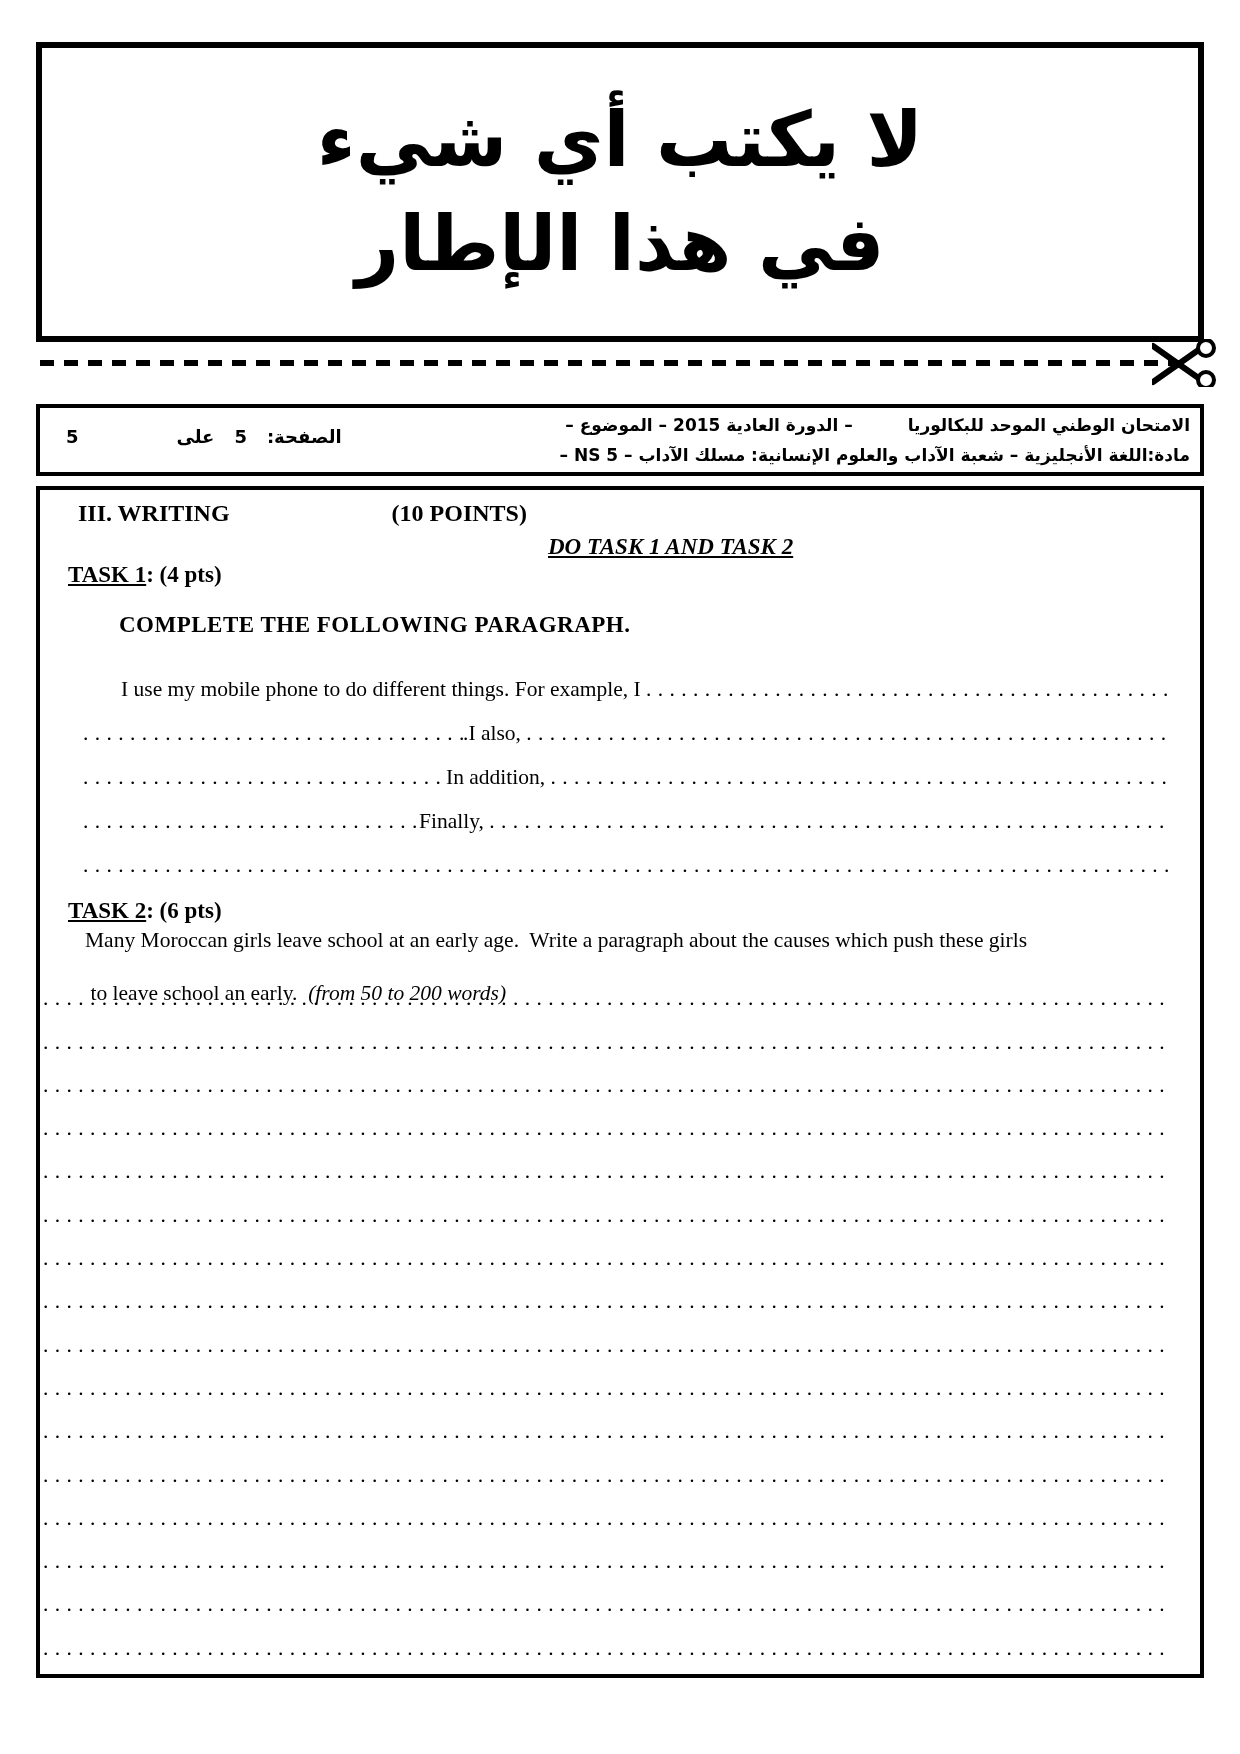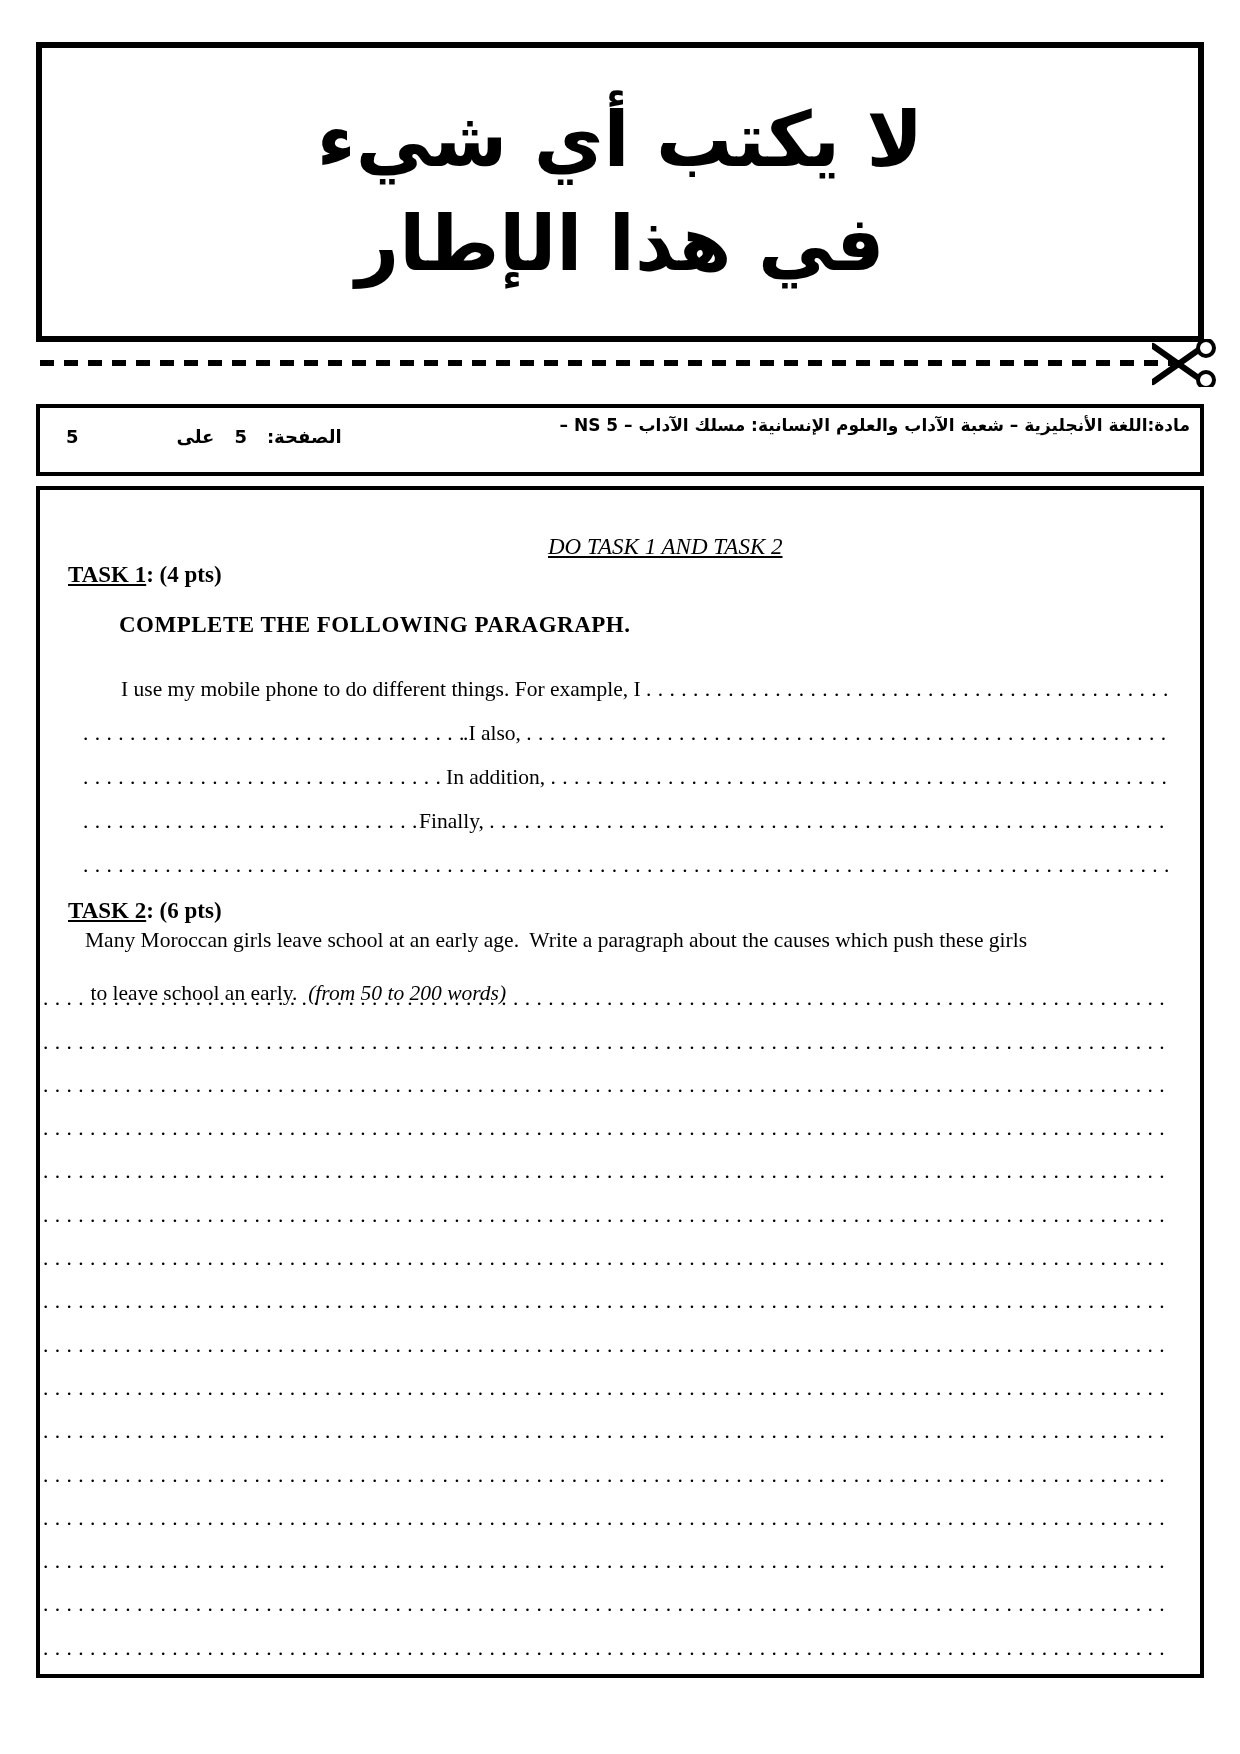--- a/index.html
+++ b/index.html
@@ -45,21 +45,21 @@
   }
   .page-info .of-word{margin-left:78px;}
   
   .content-box{
     position:absolute;left:36px;top:486px;width:1168px;height:1192px;
     border:4px solid #000;box-sizing:border-box;
   }
   .row-writing{position:absolute;top:10px;left:38px;font-size:24px;font-weight:bold;white-space:nowrap;}
   .row-writing .points{margin-left:156px;}
   .do-task{
-    position:absolute;top:44px;left:508px;font-size:23px;font-weight:normal;font-style:italic;
+    position:absolute;top:44px;left:508px;font-size:23px;font-weight:bold;font-style:italic;
     text-decoration:underline;white-space:nowrap;
   }
   .task-row{position:absolute;font-size:23px;font-weight:bold;white-space:nowrap;}
   .task1-row{top:72px;left:28px;}
   .task2-row{top:408px;left:28px;}
   .task-label{text-decoration:underline;}
   .complete{position:absolute;top:122px;left:79px;font-size:23px;font-weight:bold;letter-spacing:.5px;white-space:nowrap;}
   .para{position:absolute;top:168px;left:3px;right:30px;font-size:21.5px;margin-left:40px;}
   .pline{height:44px;display:flex;align-items:flex-end;overflow:hidden;}
   .ptext{flex:none;white-space:pre;}
@@ -87,32 +87,39 @@
   <svg class="scissors" width="66" height="48" viewBox="0 0 66 48">
     <line x1="1" y1="7" x2="45" y2="38" stroke="#000" stroke-width="6" stroke-linecap="round"></line>
     <line x1="1" y1="43" x2="45" y2="12" stroke="#000" stroke-width="6" stroke-linecap="round"></line>
     <circle cx="54" cy="9" r="8" fill="none" stroke="#000" stroke-width="4"></circle>
     <circle cx="54" cy="41" r="8" fill="none" stroke="#000" stroke-width="4"></circle>
   </svg>
 </div>
 
 <div class="header-box">
   <div class="hdr-ar">
+    <div>
+      <span class="gap-after">الامتحان الوطني الموحد للبكالوريا</span><span>– الدورة العادية 2015 – الموضوع –</span>
+    </div>
     <div>مادة:اللغة الأنجليزية – شعبة الآداب والعلوم الإنسانية: مسلك الآداب – NS 5 –</div>
   </div>
   <div class="page-info">
     <span>الصفحة:</span>
     <span>5</span>
     <span class="of-word">على</span>
     <span>5</span>
   </div>
 </div>
 
 <div class="content-box">
 
+  <div class="row-writing">
+    <span>III. WRITING</span>
+    <span class="points">(10 POINTS)</span>
+  </div>
 
   <div class="do-task">DO TASK 1 AND TASK 2</div>
 
   <div class="task-row task1-row">
     <span class="task-label">TASK 1</span><span>: (4 pts)</span>
   </div>
 
   <div class="complete">COMPLETE THE FOLLOWING PARAGRAPH.</div>
 
   <div class="para">

